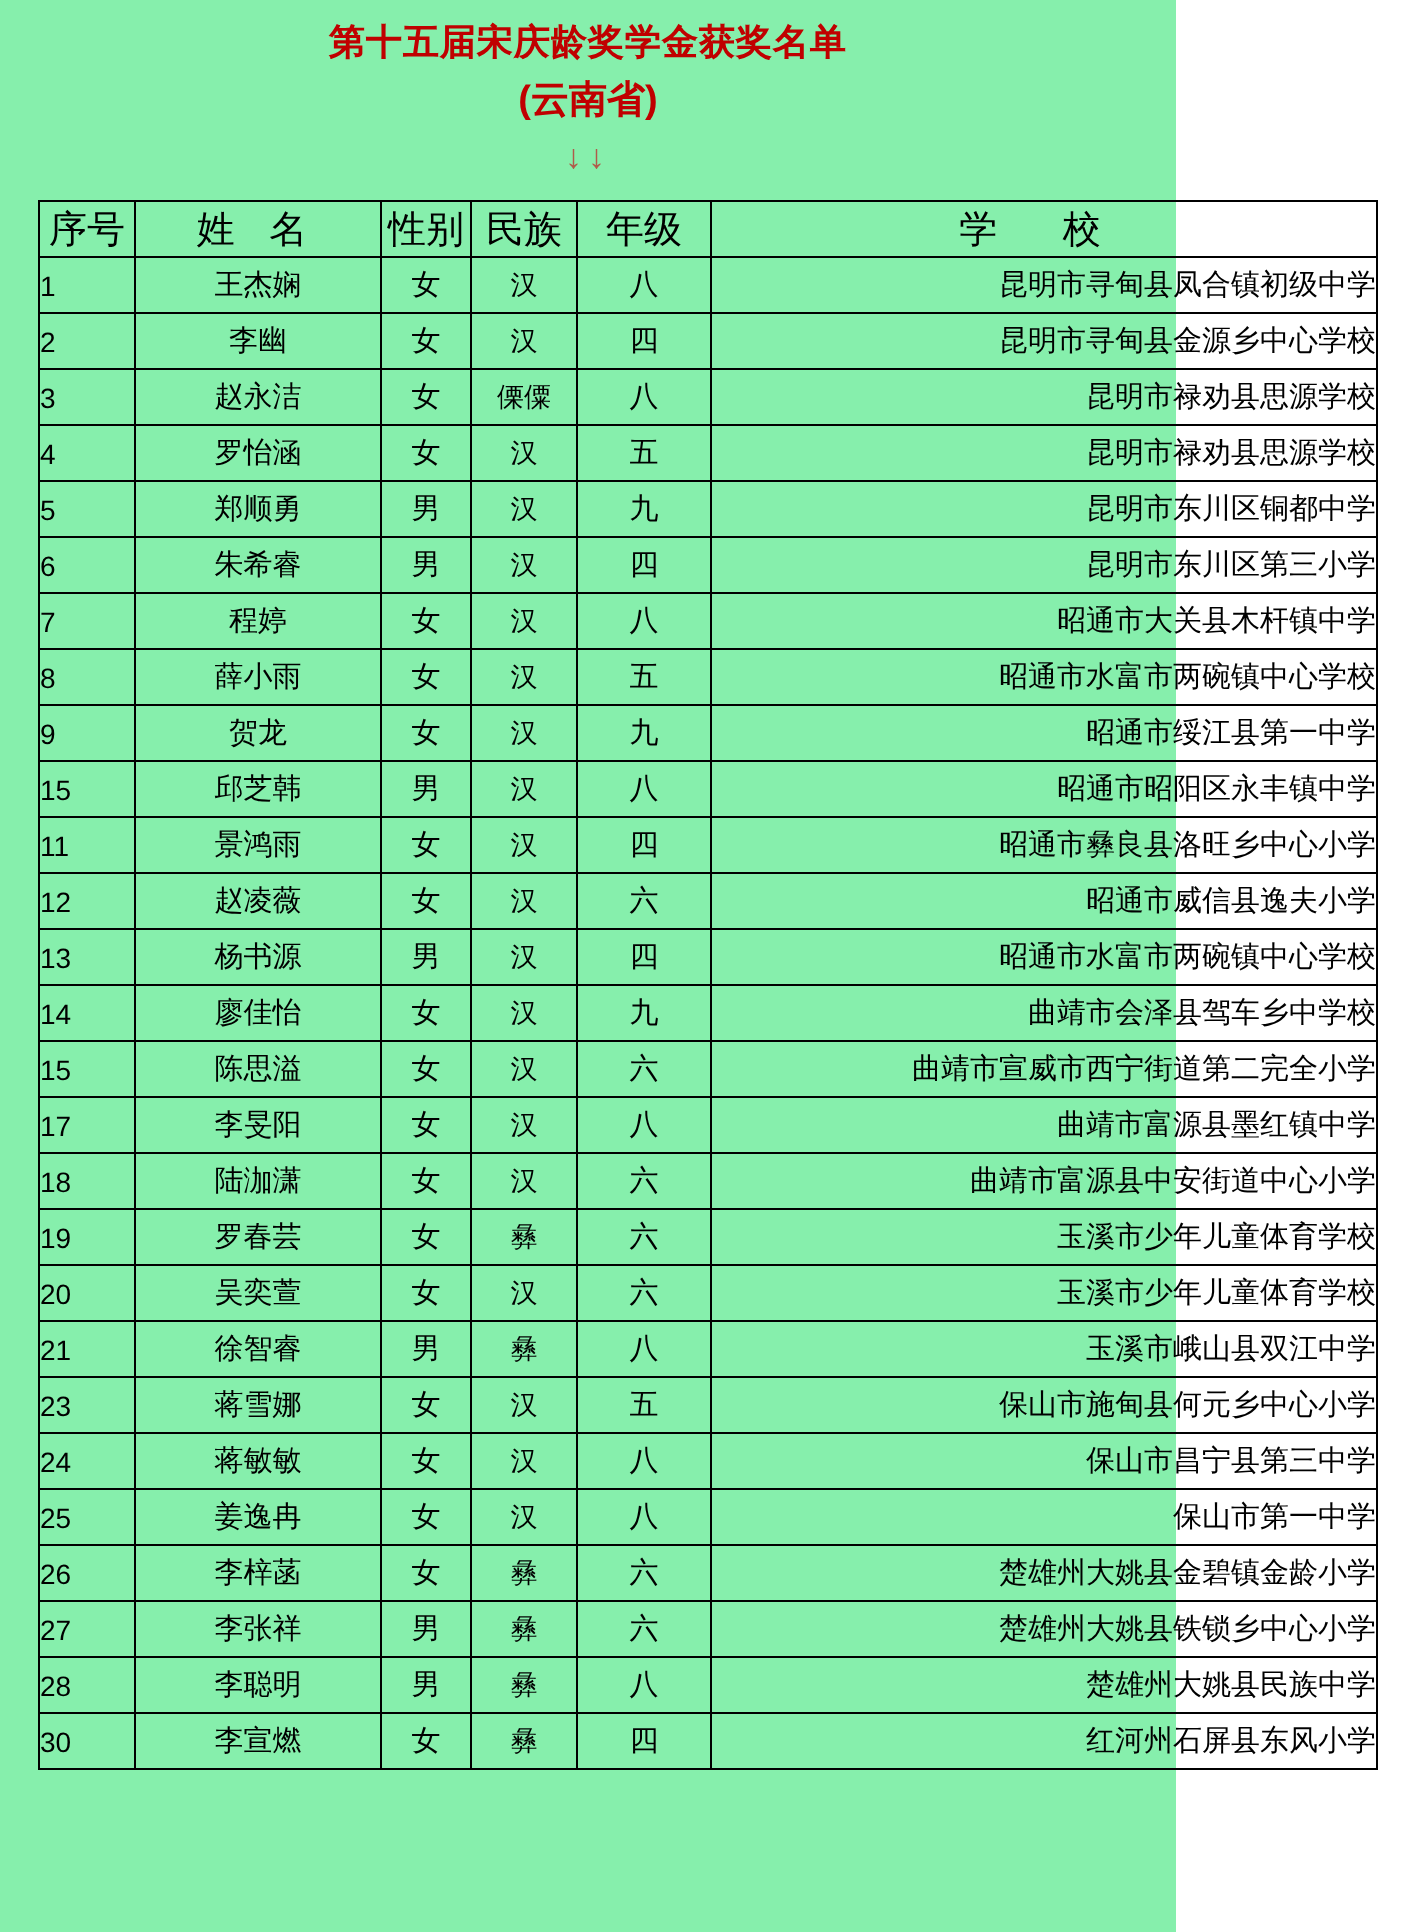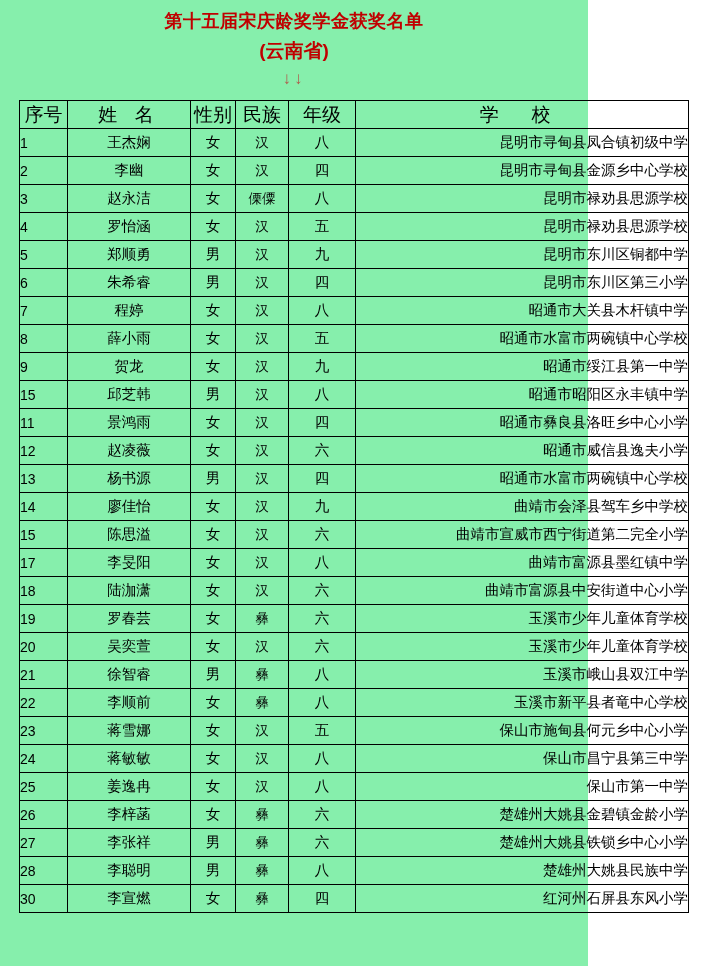--- a/index.html
+++ b/index.html
@@ -288,28 +288,20 @@
           </tr>
           <tr>
             <td class="t-no">21</td>
             <td class="t-name">徐智睿</td>
             <td class="t-sex">男</td>
             <td class="t-ethnic">彝</td>
             <td class="t-grade">八</td>
             <td class="t-school">玉溪市峨山县双江中学</td>
           </tr>
           <tr>
-            <td class="t-no">22</td>
-            <td class="t-name">李顺前</td>
-            <td class="t-sex">女</td>
-            <td class="t-ethnic">彝</td>
-            <td class="t-grade">八</td>
-            <td class="t-school">玉溪市新平县者竜中心学校</td>
-          </tr>
-          <tr>
             <td class="t-no">23</td>
             <td class="t-name">蒋雪娜</td>
             <td class="t-sex">女</td>
             <td class="t-ethnic">汉</td>
             <td class="t-grade">五</td>
             <td class="t-school">保山市施甸县何元乡中心小学</td>
           </tr>
           <tr>
             <td class="t-no">24</td>
             <td class="t-name">蒋敏敏</td>

